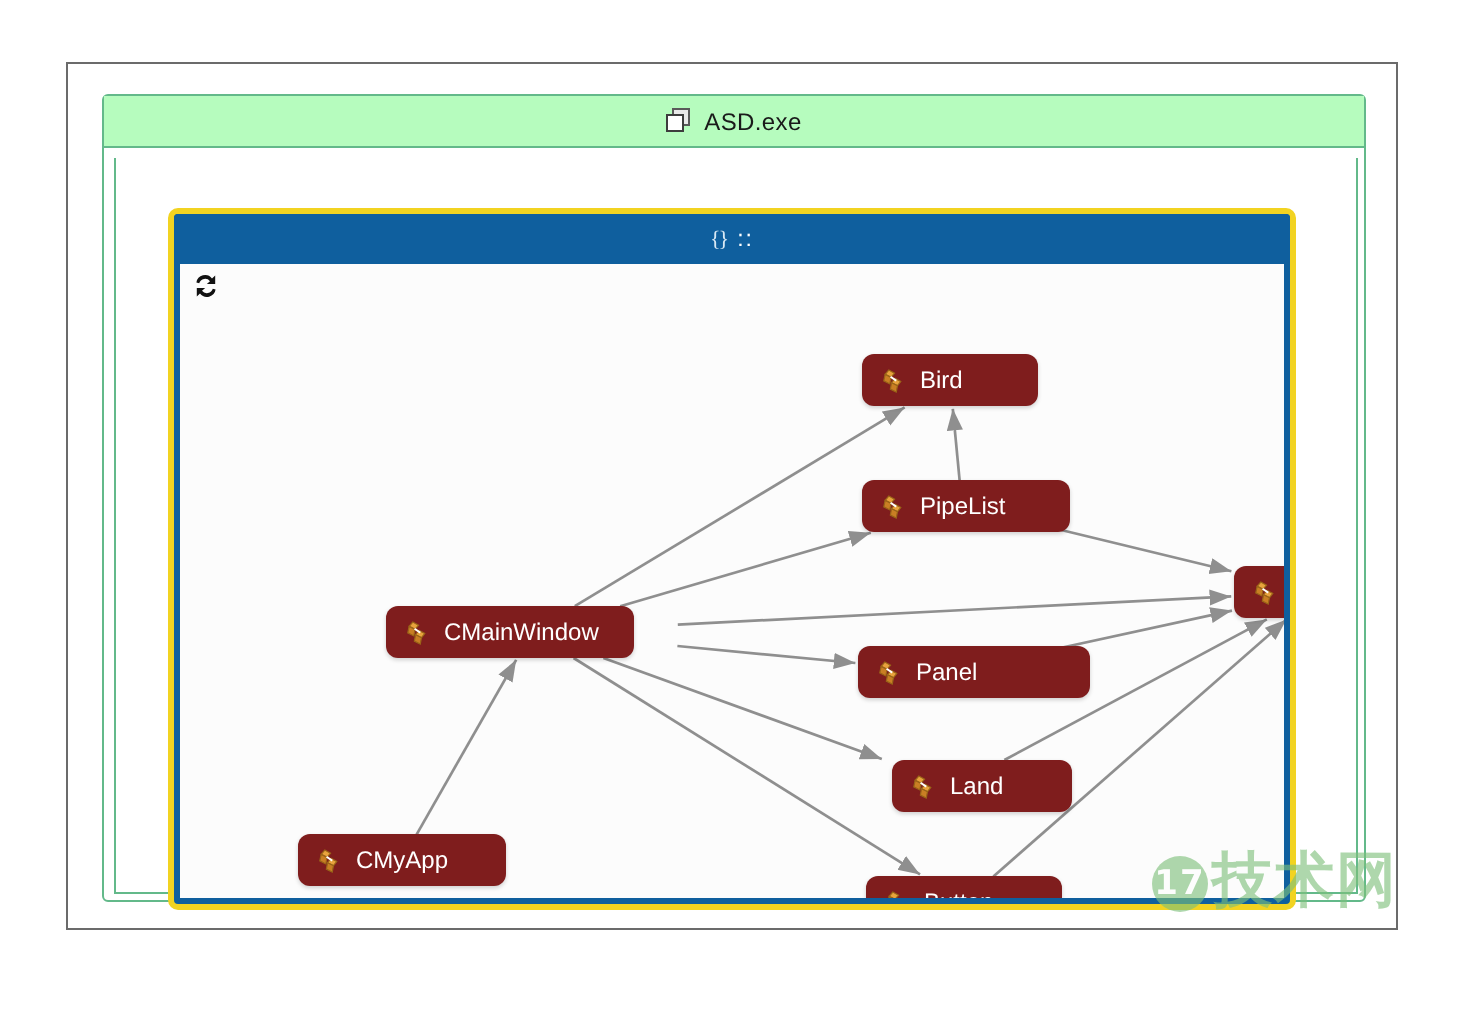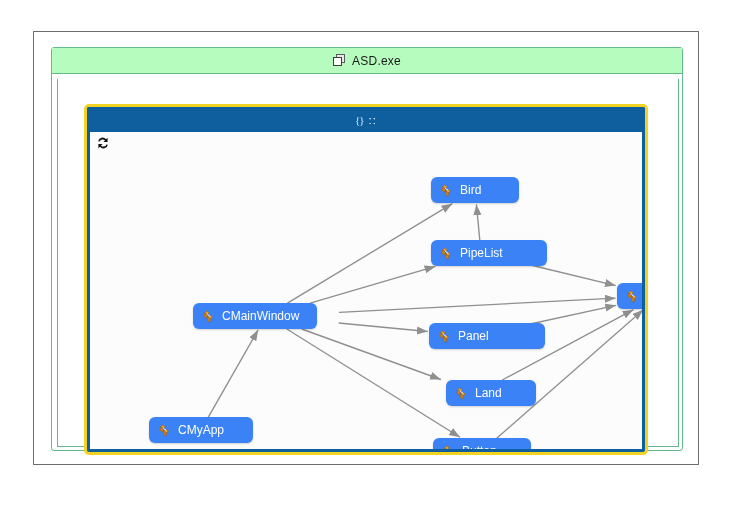--- a/index.html
+++ b/index.html
@@ -146,21 +146,21 @@
     top: 3px;
     width: 16px;
     height: 16px;
     z-index: 6;
   }
 
   
   .class-node {
     position: absolute;
     height: 26px;
-    background: #3b82f6;
+    background: #7f1d1d;
     border-radius: 6px;
     display: flex;
     align-items: center;
     gap: 6px;
     padding: 0 24px 0 9px;
     box-sizing: border-box;
     z-index: 5;
     white-space: nowrap;
     box-shadow: 0 1px 2px rgba(0,0,0,.18);
   }
@@ -282,21 +282,21 @@
             <div class="class-node" style="left: 341px; top: 45px; width: 88px;">
               <svg class="class-icon" viewBox="0 0 16 15">
                 <path d="M5.0 1.2 L8.3 3.0 L6.3 5.4 L2.9 3.7 Z" fill="#e8a33d" stroke="#9a6418" stroke-width=".7"></path>
                 <path d="M2.9 3.7 L6.3 5.4 L5.6 9.2 L2.1 7.4 Z" fill="#c97f24" stroke="#9a6418" stroke-width=".7"></path>
                 <path d="M8.6 6.0 L11.9 7.8 L10.0 10.2 L6.6 8.5 Z" fill="#e8a33d" stroke="#9a6418" stroke-width=".7"></path>
                 <path d="M6.6 8.5 L10.0 10.2 L9.3 13.9 L5.9 12.2 Z" fill="#c97f24" stroke="#9a6418" stroke-width=".7"></path>
                 <path d="M6.0 5.0 L9.3 7.3" stroke="#ffffff" stroke-width="1.1"></path>
               </svg>
               <span class="node-label">Bird</span>
             </div>
-            <div class="class-node" style="left: 341px; top: 108px; width: 116px;">
+            <div class="class-node" style="left: 341px; top: 108px; width: 104px;">
               <svg class="class-icon" viewBox="0 0 16 15">
                 <path d="M5.0 1.2 L8.3 3.0 L6.3 5.4 L2.9 3.7 Z" fill="#e8a33d" stroke="#9a6418" stroke-width=".7"></path>
                 <path d="M2.9 3.7 L6.3 5.4 L5.6 9.2 L2.1 7.4 Z" fill="#c97f24" stroke="#9a6418" stroke-width=".7"></path>
                 <path d="M8.6 6.0 L11.9 7.8 L10.0 10.2 L6.6 8.5 Z" fill="#e8a33d" stroke="#9a6418" stroke-width=".7"></path>
                 <path d="M6.6 8.5 L10.0 10.2 L9.3 13.9 L5.9 12.2 Z" fill="#c97f24" stroke="#9a6418" stroke-width=".7"></path>
                 <path d="M6.0 5.0 L9.3 7.3" stroke="#ffffff" stroke-width="1.1"></path>
               </svg>
               <span class="node-label">PipeList</span>
             </div>
             <div class="class-node" style="left: 527px; top: 151px; width: 84px;">
@@ -359,13 +359,16 @@
               <span class="node-label">CMyApp</span>
             </div>
           </div>
 
       </div>
     </div>
   </div>
 </div>
 
 <div id="watermark">
+  <div class="wm-main">
+    <span class="wm-badge">17</span><span>技术网</span>
+  </div>
 </div>
 
 </body></html>

